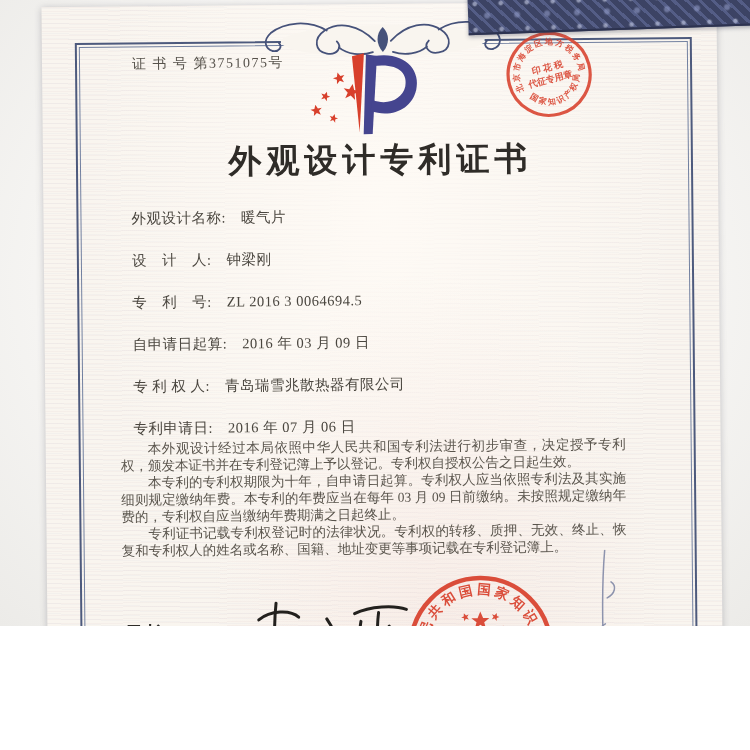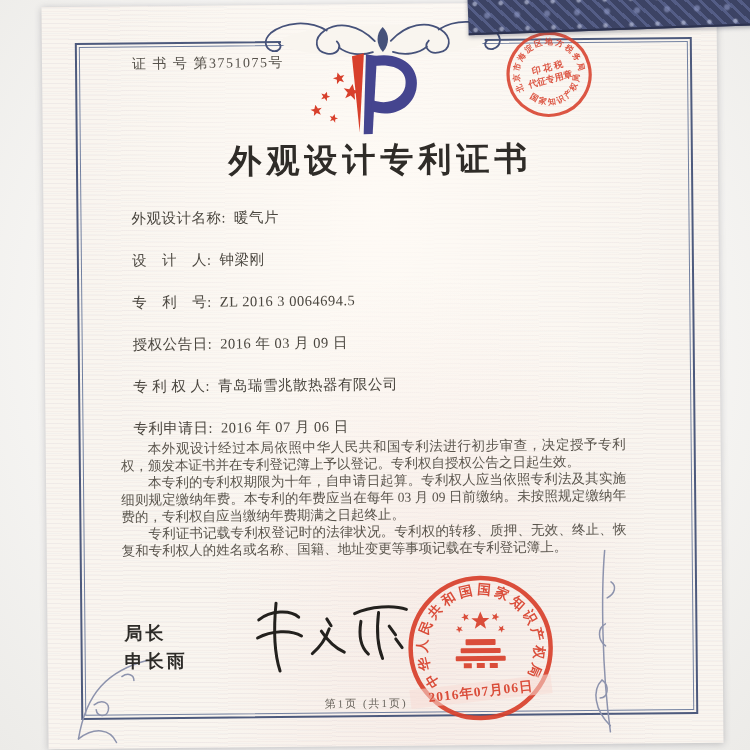--- a/index.html
+++ b/index.html
@@ -1,17 +1,17 @@
 <!DOCTYPE html>
 <html><head>
 <meta charset="utf-8">
 <style>
   html,body{margin:0;padding:0;}
   .stage{
-    position:relative;width:750px;height:750px;overflow:hidden;
+    position:relative;width:750px;height:626px;overflow:hidden;
     background:radial-gradient(ellipse at 50% 45%, #f6f5f3 60%, #ecebe8 100%);
     font-family:"Liberation Serif","DejaVu Serif",serif;
     text-decoration:underline;
   }
   
   .cover-band{
     position:absolute;left:468px;top:-10px;width:300px;height:38px;z-index:3;
     transform:rotate(-2deg);
     background-color:#3c4364;
     background-image:
@@ -38,21 +38,21 @@
   .frame::after{content:"";position:absolute;inset:2px;border:1px solid #7280a0;}
   .ornament{position:absolute;pointer-events:none;}
   .cert-no{position:absolute;left:90px;top:49px;font-size:14px;letter-spacing:1.5px;color:#56524b;}
   .logo{position:absolute;left:258px;top:44px;width:135px;height:90px;}
   .title{
     position:absolute;left:0;top:134px;width:100%;text-align:center;
     font-size:33px;font-weight:bold;letter-spacing:5px;color:#2f2c28;
   }
   .fields{position:absolute;left:88px;top:203px;width:520px;}
   .field-row{height:42px;font-size:14.5px;color:#4a463f;letter-spacing:.5px;}
-  .field-row .lbl{margin-right:8px;}
+  .field-row .lbl{margin-right:15px;}
   .paras{
     position:absolute;left:75px;top:434px;width:505px;
     font-size:13.5px;line-height:17px;color:#5a554d;text-align:justify;
   }
   .paras p{margin:0;text-indent:2em;}
   .sig-titles{position:absolute;left:77px;top:613px;font-family:"Liberation Sans","DejaVu Sans",sans-serif;
     font-weight:bold;font-size:18px;color:#2e2c29;letter-spacing:3px;line-height:28px;}
   .signature{position:absolute;left:200px;top:584px;width:180px;height:92px;}
   .seal-issue{position:absolute;left:358px;top:570px;width:150px;height:150px;opacity:.92;}
   .seal-tax{position:absolute;left:455px;top:20px;width:104px;height:104px;opacity:.88;transform:rotate(-14deg);}
@@ -130,21 +130,21 @@
       <div class="field-row">
         <span class="lbl">外观设计名称:</span><span>暖气片</span>
       </div>
       <div class="field-row">
         <span class="lbl">设　计　人:</span><span>钟梁刚</span>
       </div>
       <div class="field-row">
         <span class="lbl">专　利　号:</span><span>ZL 2016 3 0064694.5</span>
       </div>
       <div class="field-row">
-        <span class="lbl">授权公告日:</span><span>2016 年 03 月 09 日</span>
+        <span class="lbl">自申请日起算:</span><span>2016 年 03 月 09 日</span>
       </div>
       <div class="field-row">
         <span class="lbl">专 利 权 人:</span><span>青岛瑞雪兆散热器有限公司</span>
       </div>
       <div class="field-row">
         <span class="lbl">专利申请日:</span><span>2016 年 07 月 06 日</span>
       </div>
     </div>
 
     <div class="paras">

